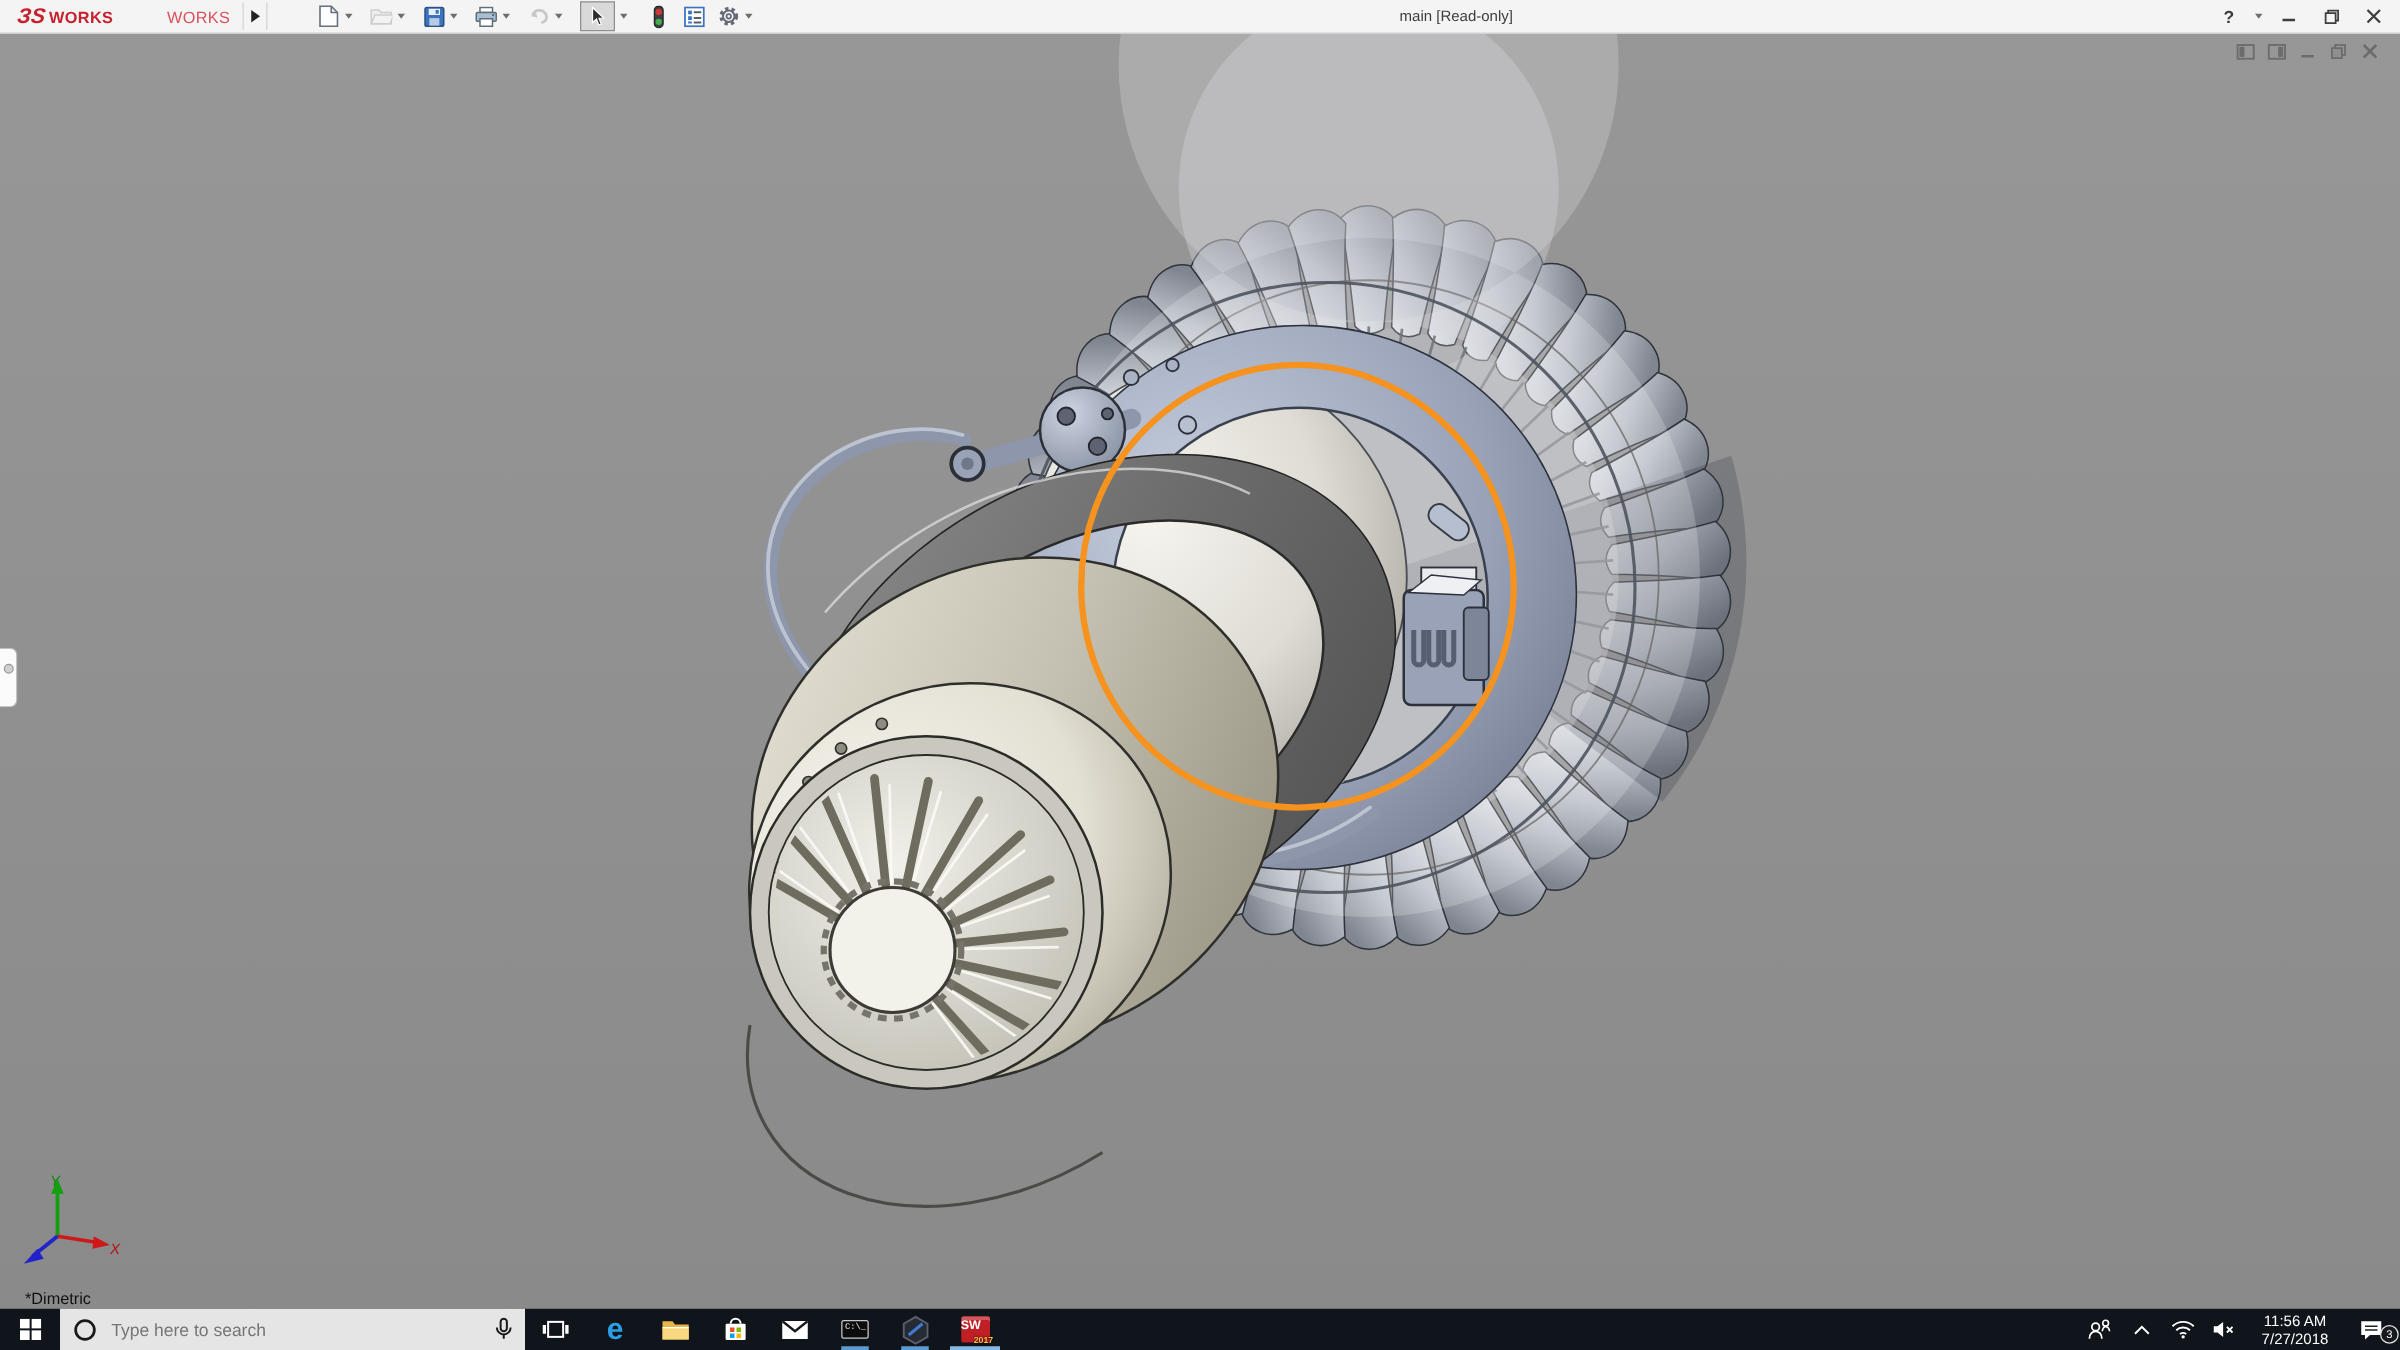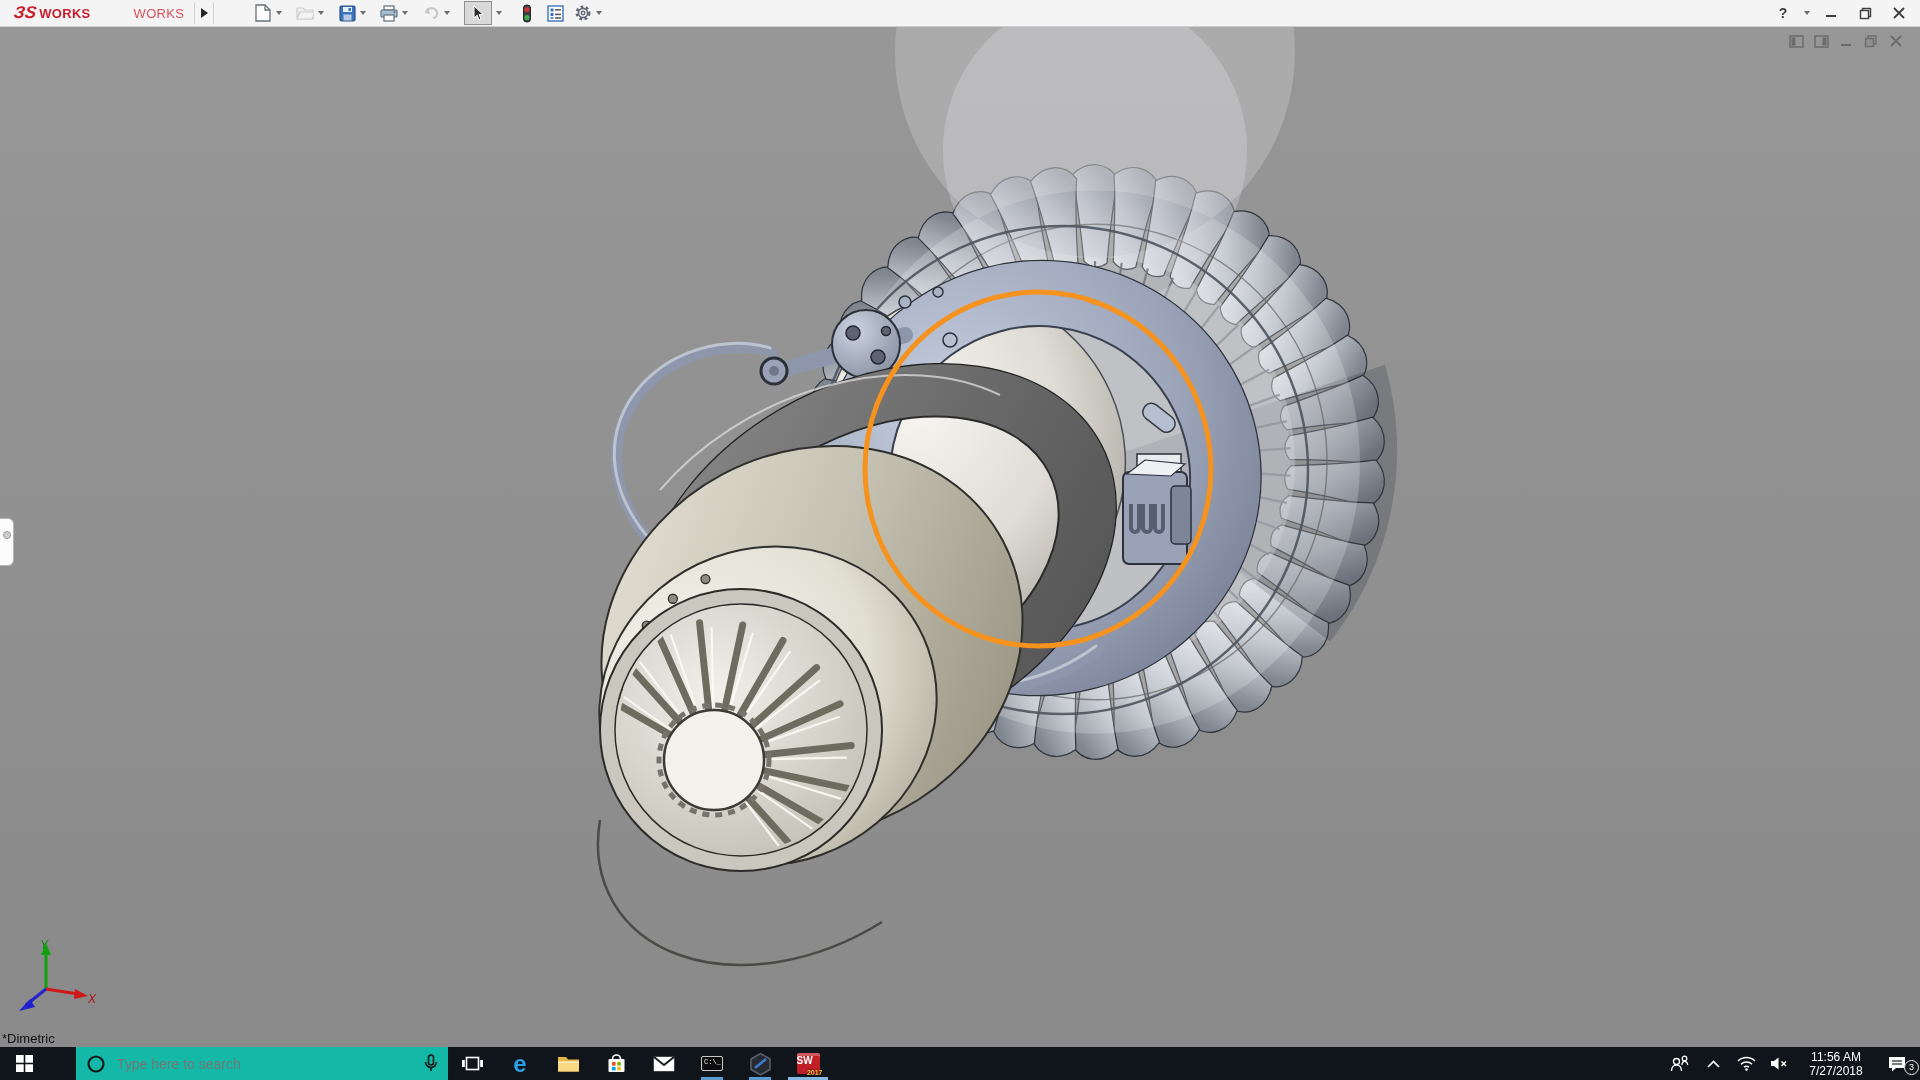--- a/index.html
+++ b/index.html
@@ -32,28 +32,28 @@
   
   .viewport{position:absolute;top:26px;left:0;width:1920px;height:1021px;
     background:linear-gradient(#979797,#8a8a8a);overflow:hidden;}
   #engine{position:absolute;left:0;top:0;width:1920px;height:1021px;display:block;}
   .vp-controls{position:absolute;top:8px;right:16px;display:flex;gap:9px;z-index:5;}
   .vpc{width:16px;height:14px;display:flex;align-items:center;justify-content:center;}
   .side-tab{position:absolute;left:0;top:492px;width:13px;height:46px;background:#fbfbfb;
     border:1px solid #b5b5b5;border-left:none;border-radius:0 6px 6px 0;z-index:5;}
   .side-tab .dot{position:absolute;left:3px;top:12px;width:6px;height:6px;border-radius:50%;
     background:#cfcfcf;border:1px solid #9a9a9a;}
-  .view-label{position:absolute;left:2px;bottom:1px;font-size:13px;color:#111;font-weight:500;z-index:5;}
+  .view-label{position:absolute;left:20px;bottom:1px;font-size:13px;color:#111;font-weight:500;z-index:5;}
   .triad{position:absolute;left:8px;bottom:32px;z-index:5;}
 
   
   .taskbar{position:absolute;left:0;bottom:0;width:1920px;height:33px;background:#10151b;
     display:flex;align-items:stretch;z-index:40;}
   .tb-start{width:48px;display:flex;align-items:center;justify-content:center;}
-  .searchbox{width:352px;background:#14b8a6;display:flex;align-items:center;padding:0 10px;gap:9px;margin-left:28px;}
+  .searchbox{width:352px;background:#e5e5e5;display:flex;align-items:center;padding:0 10px;gap:9px;}
   .searchbox input{border:none;outline:none;background:transparent;flex:1;font-size:14px;color:#333;
     font-family:"Liberation Sans",sans-serif;}
   .tb-app{width:48px;display:flex;align-items:center;justify-content:center;position:relative;}
   .runline{position:absolute;bottom:0;height:3px;background:#5d9ad0;left:13px;right:13px;}
   .runline.active{left:4px;right:4px;background:#85b9e2;}
   .tb-spacer{flex:1;}
   .tray{display:flex;align-items:center;gap:7px;padding-right:6px;}
   .trayic{width:26px;display:flex;align-items:center;justify-content:center;}
   .clock{color:#fff;font-size:12px;text-align:center;line-height:14px;width:74px;}
   .cmdicon{width:22px;height:15px;background:#0c0c0c;border:1px solid #c9c9c9;border-radius:2px;
@@ -148,20 +148,21 @@
     <span class="tbi" style="margin-left:6px">
       <svg width="18" height="18" viewBox="0 0 18 18">
           <circle cx="9" cy="9" r="6" fill="none" stroke="#646b76" stroke-width="3" stroke-dasharray="2.6 2.45"></circle>
           <circle cx="9" cy="9" r="4.6" fill="none" stroke="#646b76" stroke-width="1.6"></circle>
           <circle cx="9" cy="9" r="1.8" fill="none" stroke="#646b76" stroke-width="1.4"></circle>
         </svg>
     </span>
       <span class="caret"></span>
   </div>
 
+  <div class="tb-title">main [Read-only]</div>
 
   <div class="win-controls">
     <span class="wc help">
         <span>?</span>
       </span>
     <span class="caret" style="margin:0"></span>
     <span class="wc">
         <svg width="12" height="12">
           <line x1="1" y1="9" x2="11" y2="9" stroke="#3d3d3d" stroke-width="2"></line>
         </svg>

